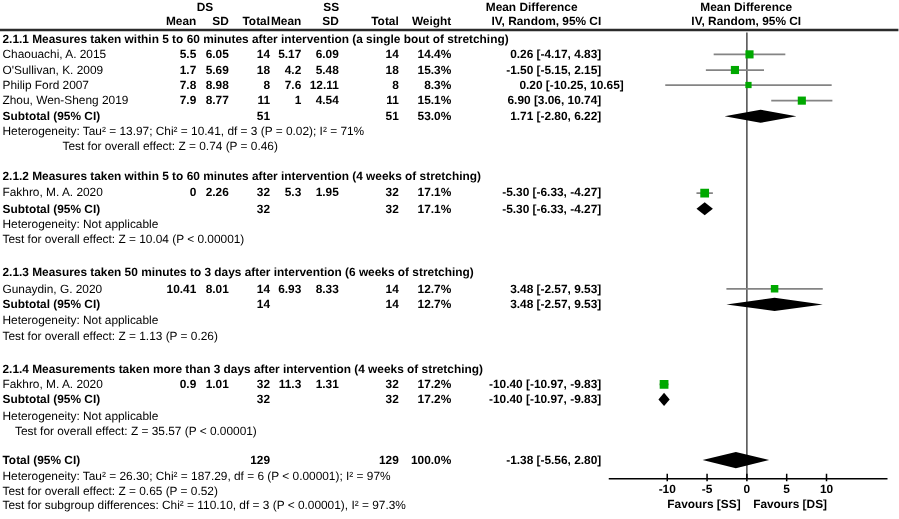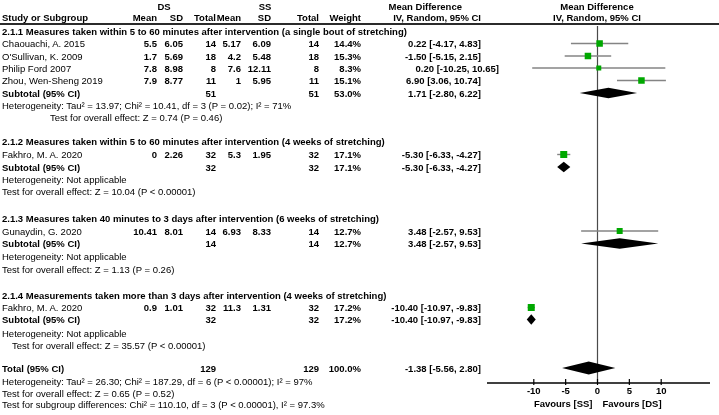--- a/index.html
+++ b/index.html
@@ -17,21 +17,20 @@
 </head>
 <body>
 
 <div id="fp-root">
 
   <div class="hdr ctr" style="left:124px;top:1px;width:80px;">DS</div>
   <div class="hdr ctr" style="left:225px;top:1px;width:80px;">SS</div>
   <div class="hdr ra" style="left:342px;top:1px;width:120px;">Mean Difference</div>
   <div class="hdr ctr" style="left:497px;top:1px;width:200px;">Mean Difference</div>
 
-  <div class="hdr" style="left:2px;top:12px;width:150px;">Study or Subgroup</div>
   <div class="hdr ra" style="left:113px;top:12px;width:44px;">Mean</div>
   <div class="hdr ra" style="left:143px;top:12px;width:40px;">SD</div>
   <div class="hdr ra" style="left:176px;top:12px;width:40px;">Total</div>
   <div class="hdr ra" style="left:201px;top:12px;width:40px;">Mean</div>
   <div class="hdr ra" style="left:231px;top:12px;width:40px;">SD</div>
   <div class="hdr ra" style="left:275px;top:12px;width:44px;">Total</div>
   <div class="hdr ra" style="left:319px;top:12px;width:42px;">Weight</div>
   <div class="hdr ra" style="left:361px;top:12px;width:120px;">IV, Random, 95% CI</div>
   <div class="hdr ctr" style="left:497px;top:12px;width:200px;">IV, Random, 95% CI</div>
 
@@ -40,21 +39,21 @@
   <div id="rows">
       <div class="cell b" style="left: 2px; width: 470px; top: 26px;">2.1.1 Measures taken within 5 to 60 minutes after intervention (a single bout of stretching)</div>
       <div class="cell" style="left: 2px; width: 470px; top: 38px;">Chaouachi, A. 2015</div>
       <div class="cell b ra" style="left: 113px; width: 44px; top: 38px;">5.5</div>
       <div class="cell b ra" style="left: 143px; width: 40px; top: 38px;">6.05</div>
       <div class="cell b ra" style="left: 176px; width: 40px; top: 38px;">14</div>
       <div class="cell b ra" style="left: 201px; width: 40px; top: 38px;">5.17</div>
       <div class="cell b ra" style="left: 231px; width: 40px; top: 38px;">6.09</div>
       <div class="cell b ra" style="left: 275px; width: 44px; top: 38px;">14</div>
       <div class="cell b ra" style="left: 319px; width: 42px; top: 38px;">14.4%</div>
-      <div class="cell b ra" style="left: 361px; width: 120px; top: 38px;">0.22 [-4.17, 4.83]</div>
+      <div class="cell b ra" style="left: 361px; width: 120px; top: 38px;">0.26 [-4.17, 4.83]</div>
       <div class="cell" style="left: 2px; width: 470px; top: 50.5px;">O'Sullivan, K. 2009</div>
       <div class="cell b ra" style="left: 113px; width: 44px; top: 50.5px;">1.7</div>
       <div class="cell b ra" style="left: 143px; width: 40px; top: 50.5px;">5.69</div>
       <div class="cell b ra" style="left: 176px; width: 40px; top: 50.5px;">18</div>
       <div class="cell b ra" style="left: 201px; width: 40px; top: 50.5px;">4.2</div>
       <div class="cell b ra" style="left: 231px; width: 40px; top: 50.5px;">5.48</div>
       <div class="cell b ra" style="left: 275px; width: 44px; top: 50.5px;">18</div>
       <div class="cell b ra" style="left: 319px; width: 42px; top: 50.5px;">15.3%</div>
       <div class="cell b ra" style="left: 361px; width: 120px; top: 50.5px;">-1.50 [-5.15, 2.15]</div>
       <div class="cell" style="left: 2px; width: 470px; top: 62.5px;">Philip Ford 2007</div>
@@ -64,21 +63,21 @@
       <div class="cell b ra" style="left: 201px; width: 40px; top: 62.5px;">7.6</div>
       <div class="cell b ra" style="left: 231px; width: 40px; top: 62.5px;">12.11</div>
       <div class="cell b ra" style="left: 275px; width: 44px; top: 62.5px;">8</div>
       <div class="cell b ra" style="left: 319px; width: 42px; top: 62.5px;">8.3%</div>
       <div class="cell b ra" style="left: 379px; width: 120px; top: 62.5px;">0.20 [-10.25, 10.65]</div>
       <div class="cell" style="left: 2px; width: 470px; top: 75px;">Zhou, Wen-Sheng 2019</div>
       <div class="cell b ra" style="left: 113px; width: 44px; top: 75px;">7.9</div>
       <div class="cell b ra" style="left: 143px; width: 40px; top: 75px;">8.77</div>
       <div class="cell b ra" style="left: 176px; width: 40px; top: 75px;">11</div>
       <div class="cell b ra" style="left: 201px; width: 40px; top: 75px;">1</div>
-      <div class="cell b ra" style="left: 231px; width: 40px; top: 75px;">5.95</div>
+      <div class="cell b ra" style="left: 231px; width: 40px; top: 75px;">4.54</div>
       <div class="cell b ra" style="left: 275px; width: 44px; top: 75px;">11</div>
       <div class="cell b ra" style="left: 319px; width: 42px; top: 75px;">15.1%</div>
       <div class="cell b ra" style="left: 361px; width: 120px; top: 75px;">6.90 [3.06, 10.74]</div>
       <div class="cell b" style="left: 2px; width: 470px; top: 87.5px;">Subtotal (95% CI)</div>
       <div class="cell b ra" style="left: 176px; width: 40px; top: 87.5px;">51</div>
       <div class="cell b ra" style="left: 275px; width: 44px; top: 87.5px;">51</div>
       <div class="cell b ra" style="left: 319px; width: 42px; top: 87.5px;">53.0%</div>
       <div class="cell b ra" style="left: 361px; width: 120px; top: 87.5px;">1.71 [-2.80, 6.22]</div>
       <div class="cell" style="left: 2px; width: 470px; top: 99.5px;">Heterogeneity: Tau² = 13.97; Chi² = 10.41, df = 3 (P = 0.02); I² = 71%</div>
       <div class="cell" style="left: 2px; width: 470px; top: 111.5px; margin-left: 48px;">Test for overall effect: Z = 0.74 (P = 0.46)</div>
@@ -92,21 +91,21 @@
       <div class="cell b ra" style="left: 275px; width: 44px; top: 149px;">32</div>
       <div class="cell b ra" style="left: 319px; width: 42px; top: 149px;">17.1%</div>
       <div class="cell b ra" style="left: 361px; width: 120px; top: 149px;">-5.30 [-6.33, -4.27]</div>
       <div class="cell b" style="left: 2px; width: 470px; top: 161.5px;">Subtotal (95% CI)</div>
       <div class="cell b ra" style="left: 176px; width: 40px; top: 161.5px;">32</div>
       <div class="cell b ra" style="left: 275px; width: 44px; top: 161.5px;">32</div>
       <div class="cell b ra" style="left: 319px; width: 42px; top: 161.5px;">17.1%</div>
       <div class="cell b ra" style="left: 361px; width: 120px; top: 161.5px;">-5.30 [-6.33, -4.27]</div>
       <div class="cell" style="left: 2px; width: 470px; top: 174px;">Heterogeneity: Not applicable</div>
       <div class="cell" style="left: 2px; width: 470px; top: 186px;">Test for overall effect: Z = 10.04 (P &lt; 0.00001)</div>
-      <div class="cell b" style="left: 2px; width: 470px; top: 212.5px;">2.1.3 Measures taken 40 minutes to 3 days after intervention (6 weeks of stretching)</div>
+      <div class="cell b" style="left: 2px; width: 470px; top: 212.5px;">2.1.3 Measures taken 50 minutes to 3 days after intervention (6 weeks of stretching)</div>
       <div class="cell" style="left: 2px; width: 470px; top: 225.5px;">Gunaydin, G. 2020</div>
       <div class="cell b ra" style="left: 113px; width: 44px; top: 225.5px;">10.41</div>
       <div class="cell b ra" style="left: 143px; width: 40px; top: 225.5px;">8.01</div>
       <div class="cell b ra" style="left: 176px; width: 40px; top: 225.5px;">14</div>
       <div class="cell b ra" style="left: 201px; width: 40px; top: 225.5px;">6.93</div>
       <div class="cell b ra" style="left: 231px; width: 40px; top: 225.5px;">8.33</div>
       <div class="cell b ra" style="left: 275px; width: 44px; top: 225.5px;">14</div>
       <div class="cell b ra" style="left: 319px; width: 42px; top: 225.5px;">12.7%</div>
       <div class="cell b ra" style="left: 361px; width: 120px; top: 225.5px;">3.48 [-2.57, 9.53]</div>
       <div class="cell b" style="left: 2px; width: 470px; top: 238px;">Subtotal (95% CI)</div>

